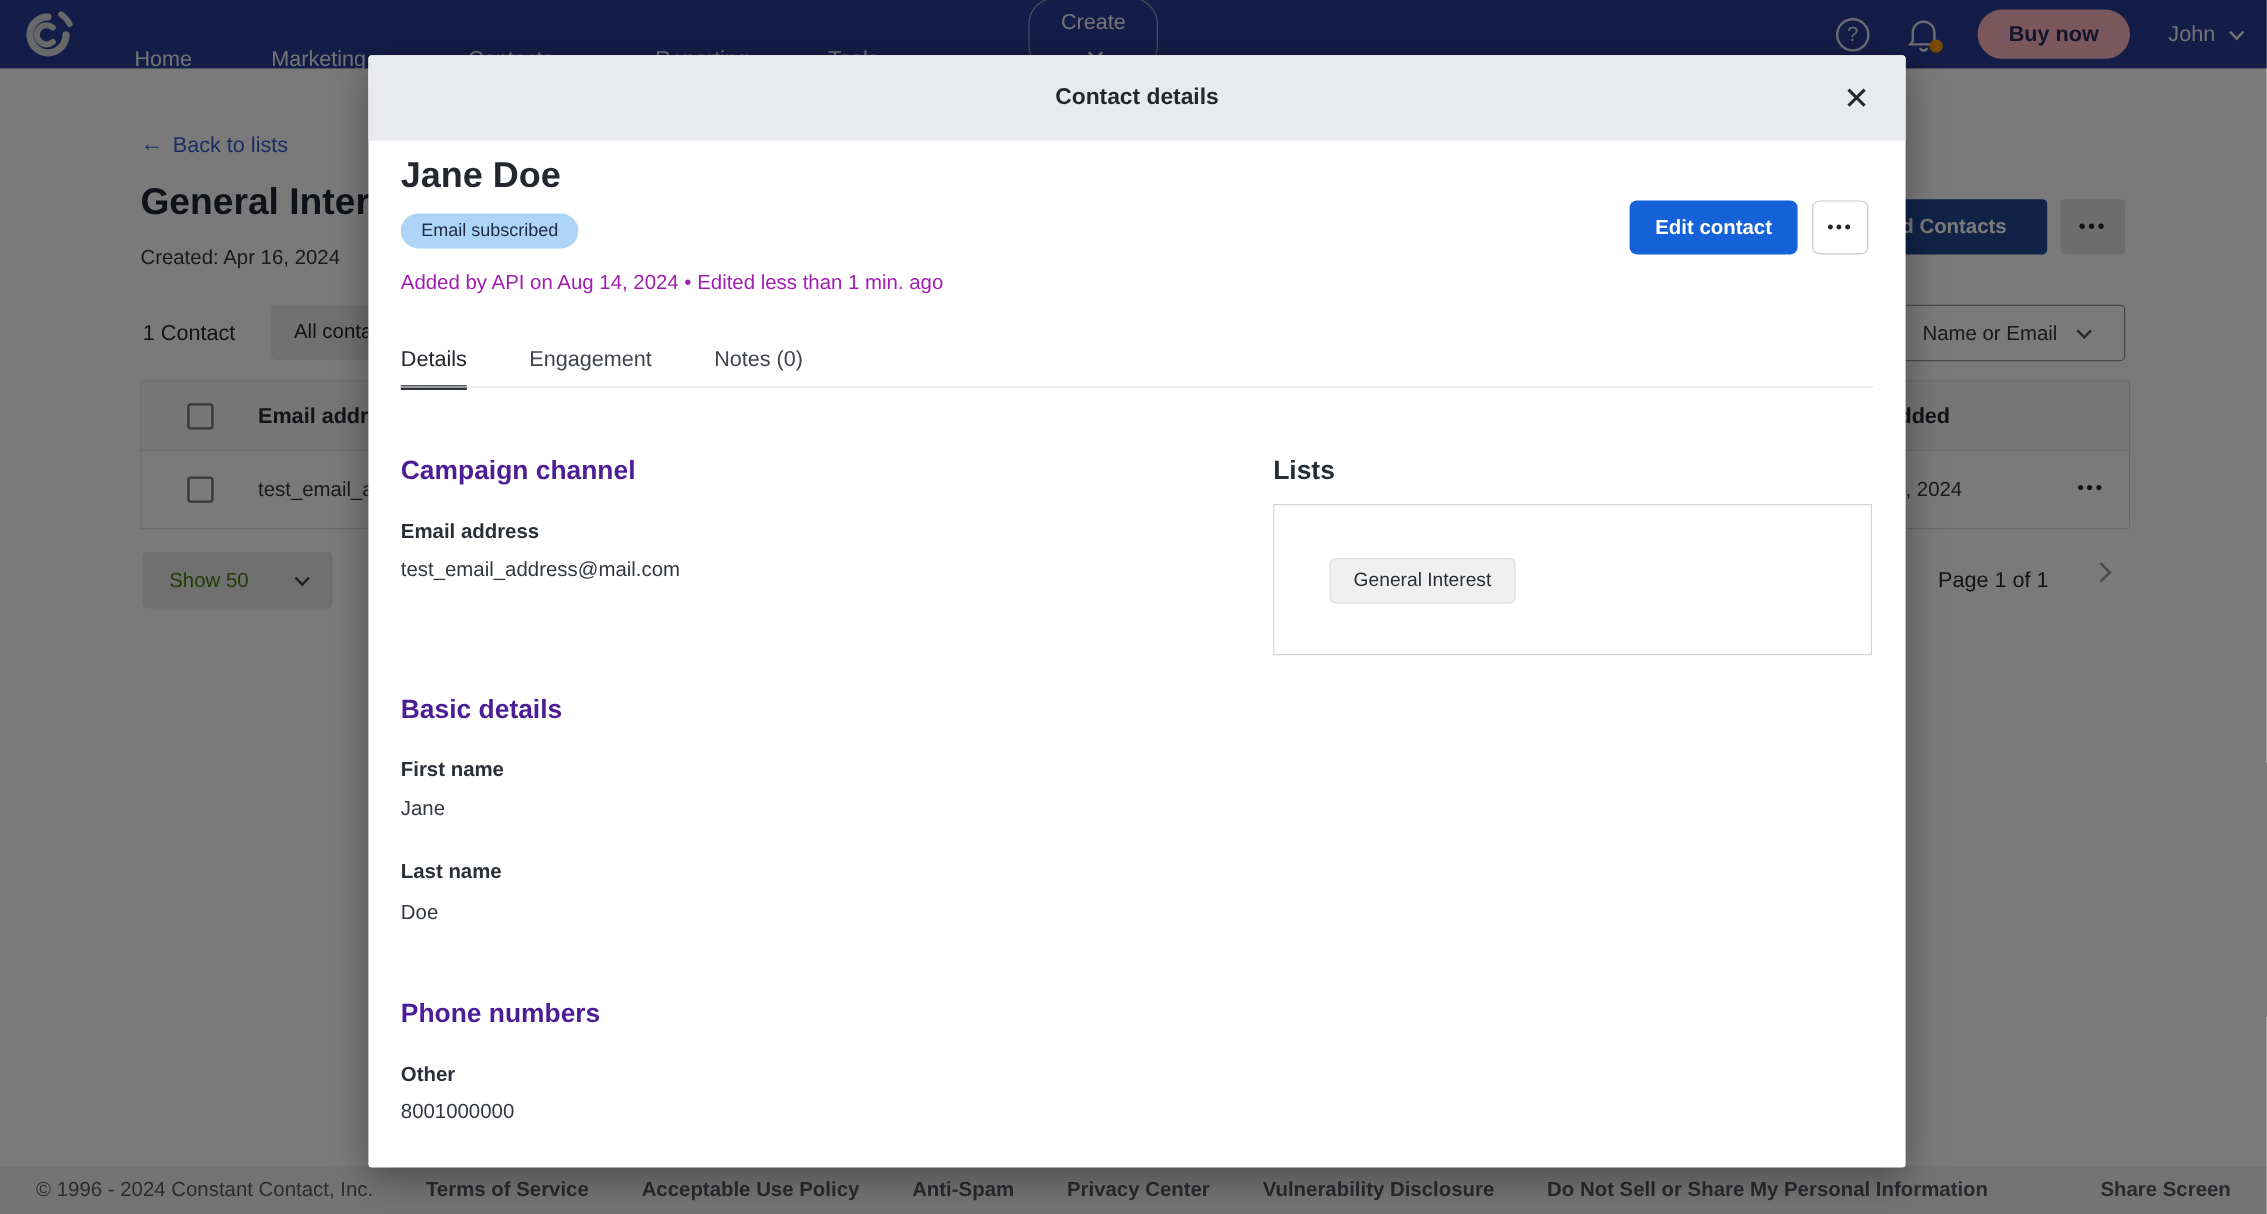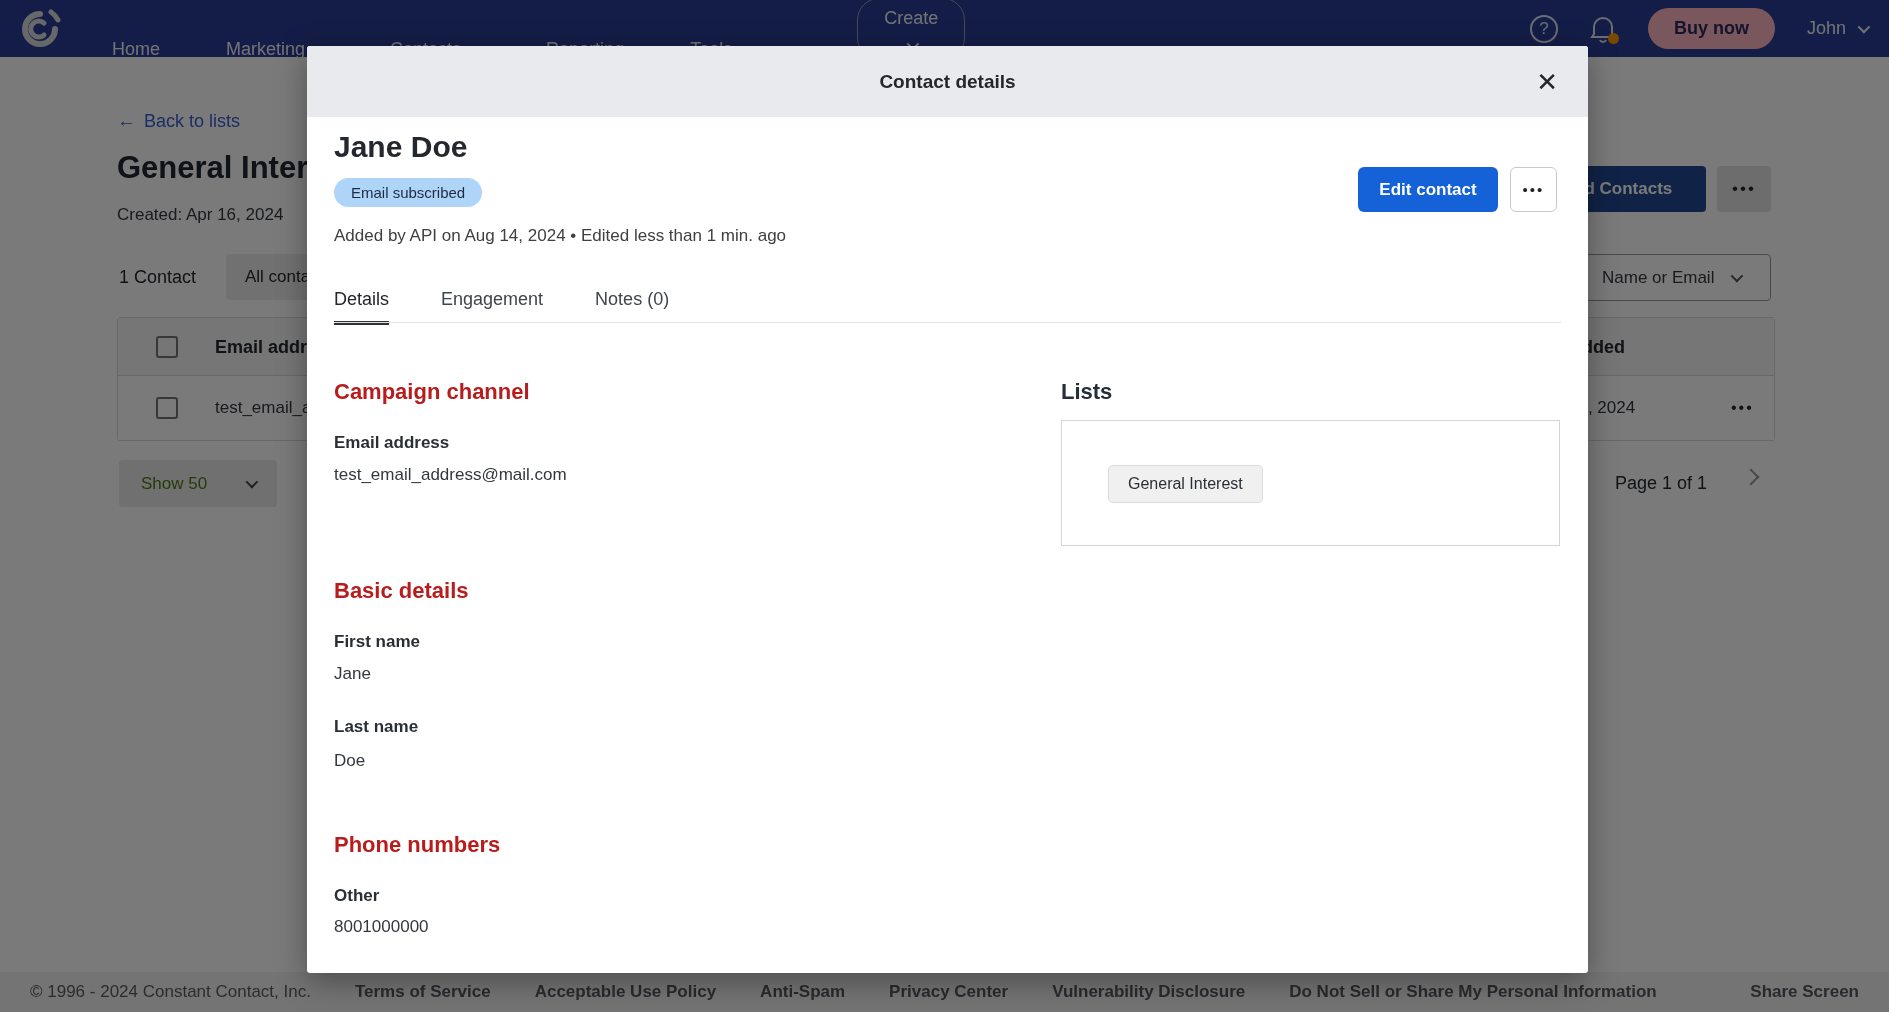--- a/index.html
+++ b/index.html
@@ -81,32 +81,32 @@
   .modal { position:absolute; left:307px; top:46px; width:1281px; height:927px; background:#fff; z-index:100;
            border-radius:3px; box-shadow:0 8px 30px rgba(0,0,0,0.35); }
   .modal-header { height:71px; background:#e9eaed; border-radius:3px 3px 0 0; position:relative;
                   display:flex; align-items:center; justify-content:center; }
   .modal-title { font-size:19px; font-weight:bold; color:#24262b; }
   .modal-close { position:absolute; right:30px; top:50%; transform:translateY(-50%); background:none; border:none;
                  font-size:26px; color:#24262b; cursor:pointer; line-height:1; }
   .contact-name { position:absolute; left:27px; top:84px; font-size:30px; font-weight:bold; color:#24282e; }
   .status-badge { position:absolute; left:27px; top:132px; background:#aed4f7; color:#1e2b45;
                   font-size:15px; border-radius:15px; padding:6px 17px; }
-  .contact-meta { position:absolute; left:27px; top:180px; font-size:17px; color:#404040; }
+  .contact-meta { position:absolute; left:27px; top:180px; font-size:17px; color:#a21caf; }
   .edit-btn { position:absolute; left:1051px; top:121px; width:140px; height:45px; background:#1562d8; color:#fff;
               font-size:17px; font-weight:bold; border:none; border-radius:6px; cursor:pointer; }
   .modal-more { position:absolute; left:1203px; top:121px; width:47px; height:45px; background:#fff;
                 border:1px solid #c9c9c9; border-radius:6px; font-size:15px; letter-spacing:2px;
                 color:#24262b; cursor:pointer; }
   .tabs { position:absolute; left:27px; top:243px; display:flex; gap:52px; }
   .tab { font-size:18px; color:#40454c; padding-bottom:11px; cursor:pointer; border-bottom:4px solid transparent; }
   .tab.active { color:#24262b; border-bottom-color:#2f3237; }
   .tab-divider { position:absolute; left:27px; top:276px; width:1227px; height:1px; background:#e2e2e2; }
 
-  .sec-heading { font-size:22px; font-weight:bold; color:#b91c1c; position:absolute; left:27px; }
+  .sec-heading { font-size:22px; font-weight:bold; color:#4c1d95; position:absolute; left:27px; }
   .f-label { font-size:17px; font-weight:bold; color:#2a2f36; position:absolute; left:27px; }
   .f-value { font-size:17px; color:#33383e; position:absolute; left:27px; }
   .lists-heading { position:absolute; left:754px; top:333px; font-size:22px; font-weight:bold; color:#242e38; }
   .lists-box { position:absolute; left:754px; top:374px; width:499px; height:126px; border:1px solid #d4d4d4; }
   .list-chip { position:absolute; left:46px; top:44px; background:#f0f0f0; border:1px solid #dcdcdc;
                border-radius:5px; padding:9px 19px; font-size:16px; color:#2a2f36; cursor:pointer; }
 </style>
 </head>
 <body>
 

